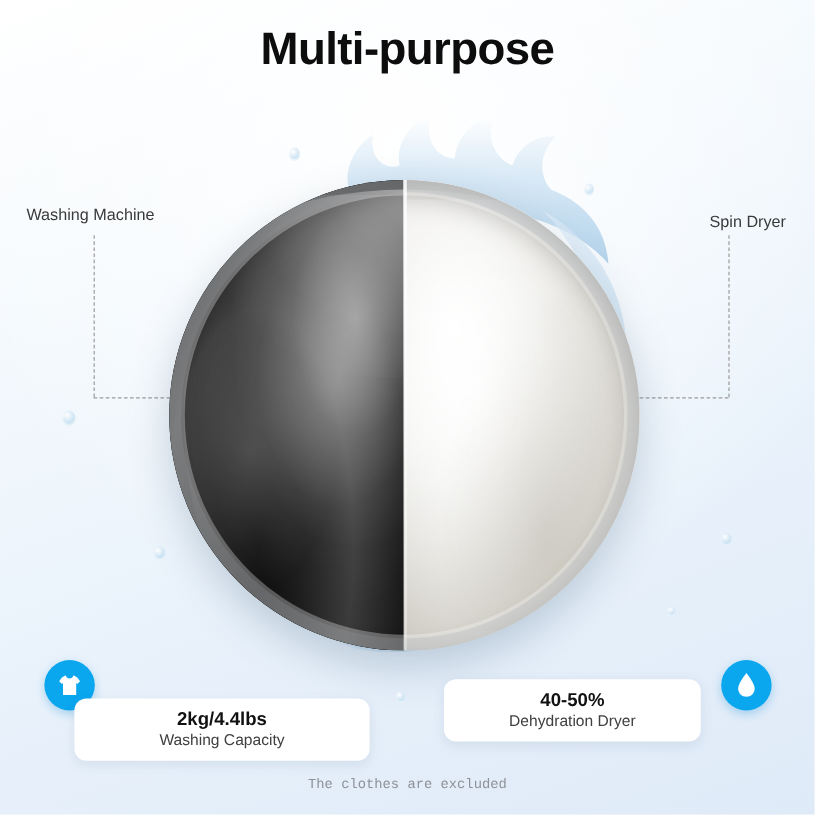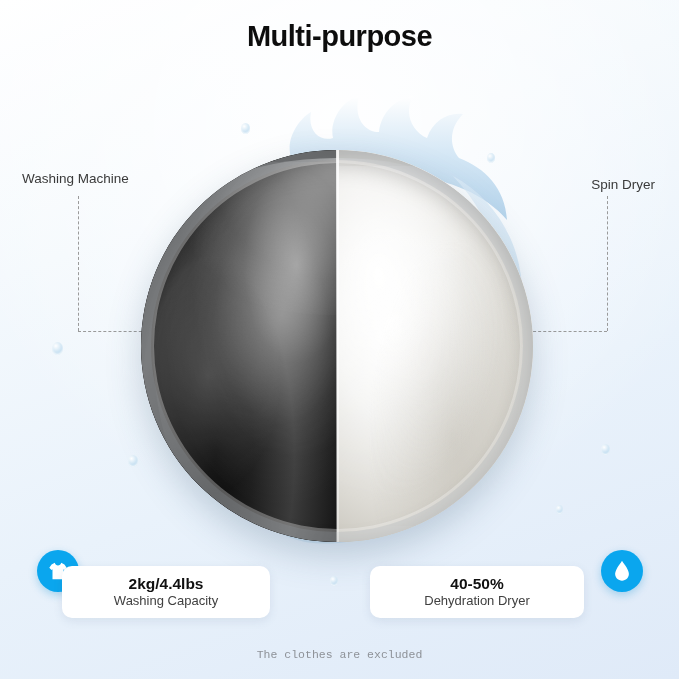--- a/index.html
+++ b/index.html
@@ -27,21 +27,21 @@
     background: radial-gradient(circle at 50% 18%, rgba(255,255,255,0.95) 0%, rgba(255,255,255,0.35) 38%, rgba(255,255,255,0) 62%);
     pointer-events: none;
   }
 
   .title {
     position: absolute;
     top: 20px;
     left: 0;
     width: 100%;
     text-align: center;
-    font-size: 29px;
+    font-size: 38px;
     font-weight: bold;
     letter-spacing: -0.5px;
     color: #0d0d0d;
   }
 
   
   .callout-label {
     position: absolute;
     font-size: 13.5px;
     color: #3a3a3a;
@@ -197,21 +197,21 @@
     position: absolute;
     height: 52px;
     background: #ffffff;
     border-radius: 10px;
     box-shadow: 0 3px 10px rgba(80,110,140,0.12);
     display: flex;
     flex-direction: column;
     align-items: center;
     justify-content: center;
   }
-  .card-left { left: 62px; top: 566px; width: 208px; text-align: center; }
+  .card-left { left: 62px; top: 582px; width: 246px; text-align: center; }
   .card-right { left: 370px; top: 566px; width: 214px; }
   .spec-value {
     font-size: 15.5px;
     font-weight: bold;
     color: #111;
     line-height: 1.25;
   }
   .spec-label {
     font-size: 13px;
     color: #404040;

